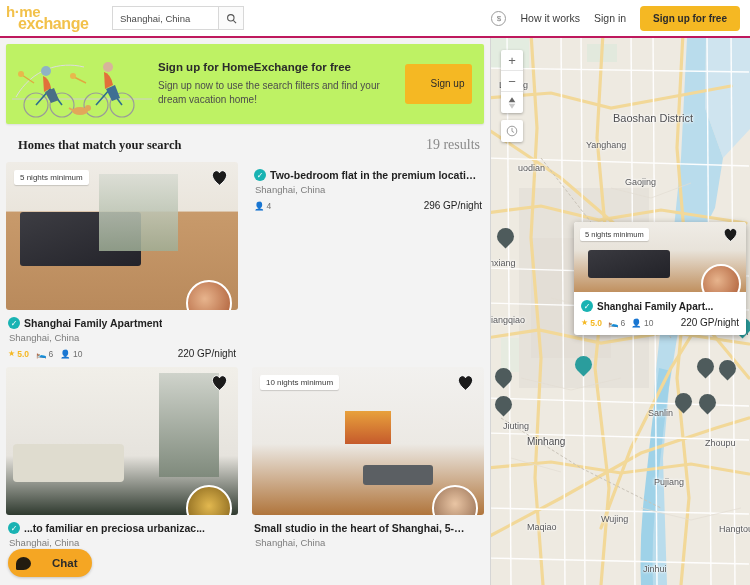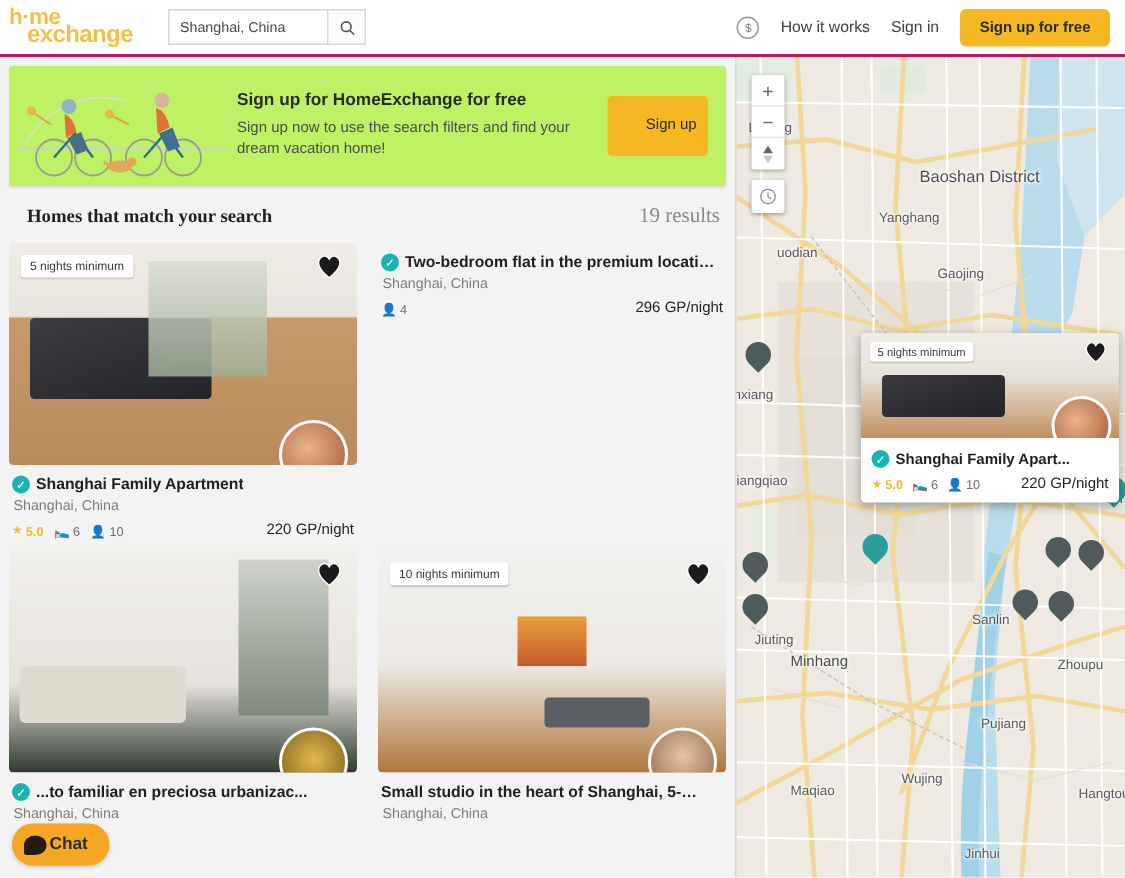--- a/index.html
+++ b/index.html
@@ -266,21 +266,21 @@
 
   
   .chat-btn {
     position: absolute;
     left: 8px; bottom: 8px;
     background: #f5a623;
     border-radius: 20px;
     height: 28px;
     display: flex; align-items: center;
     padding: 0 14px 0 8px;
-    gap: 2px;
+    gap: 21px;
     cursor: pointer;
     z-index: 30;
     box-shadow: 0 1px 3px rgba(0,0,0,.2);
   }
   .chat-btn .bubble {
     width: 15px; height: 13px;
     background: #241c10;
     border-radius: 50% 50% 50% 10%;
   }
   .chat-btn span {

